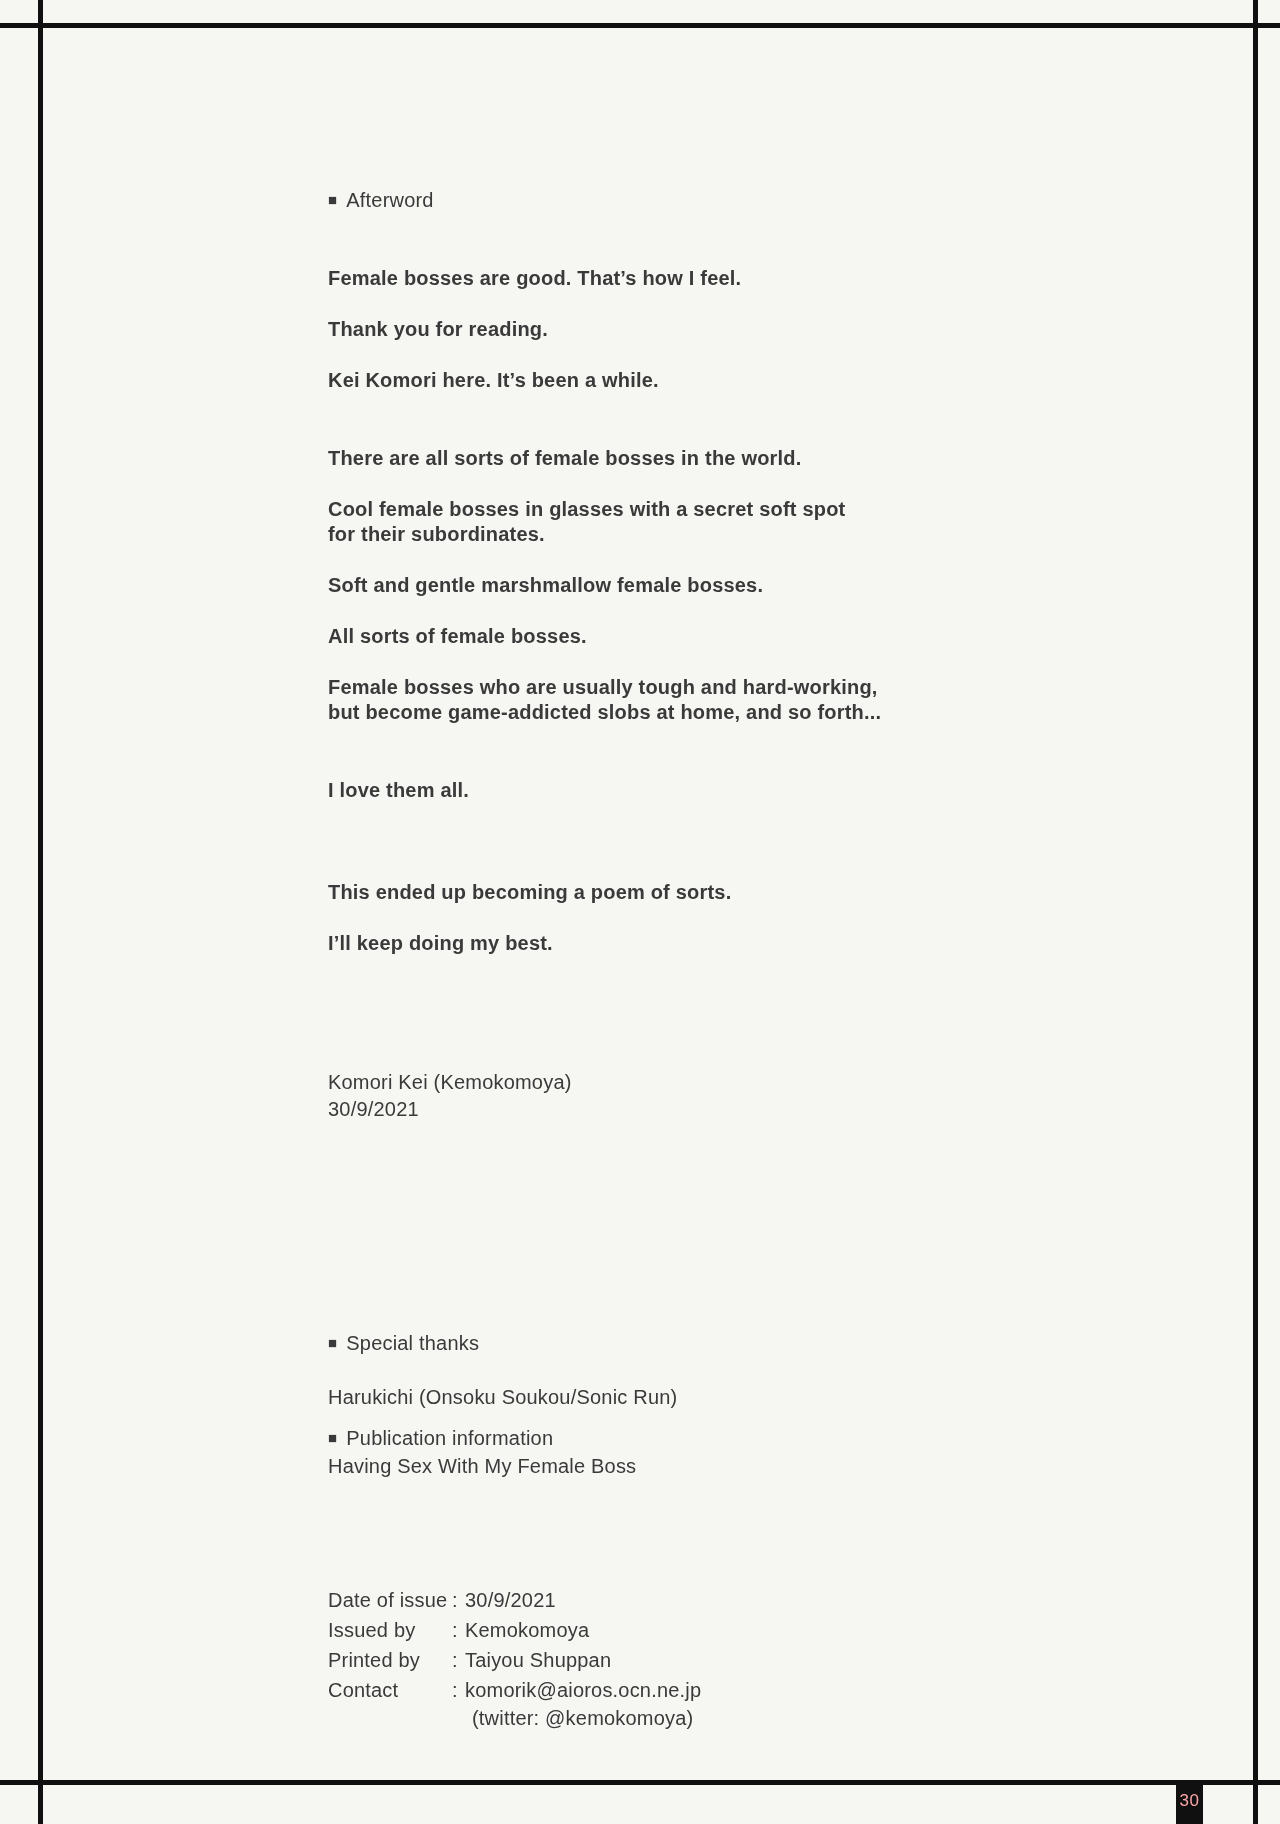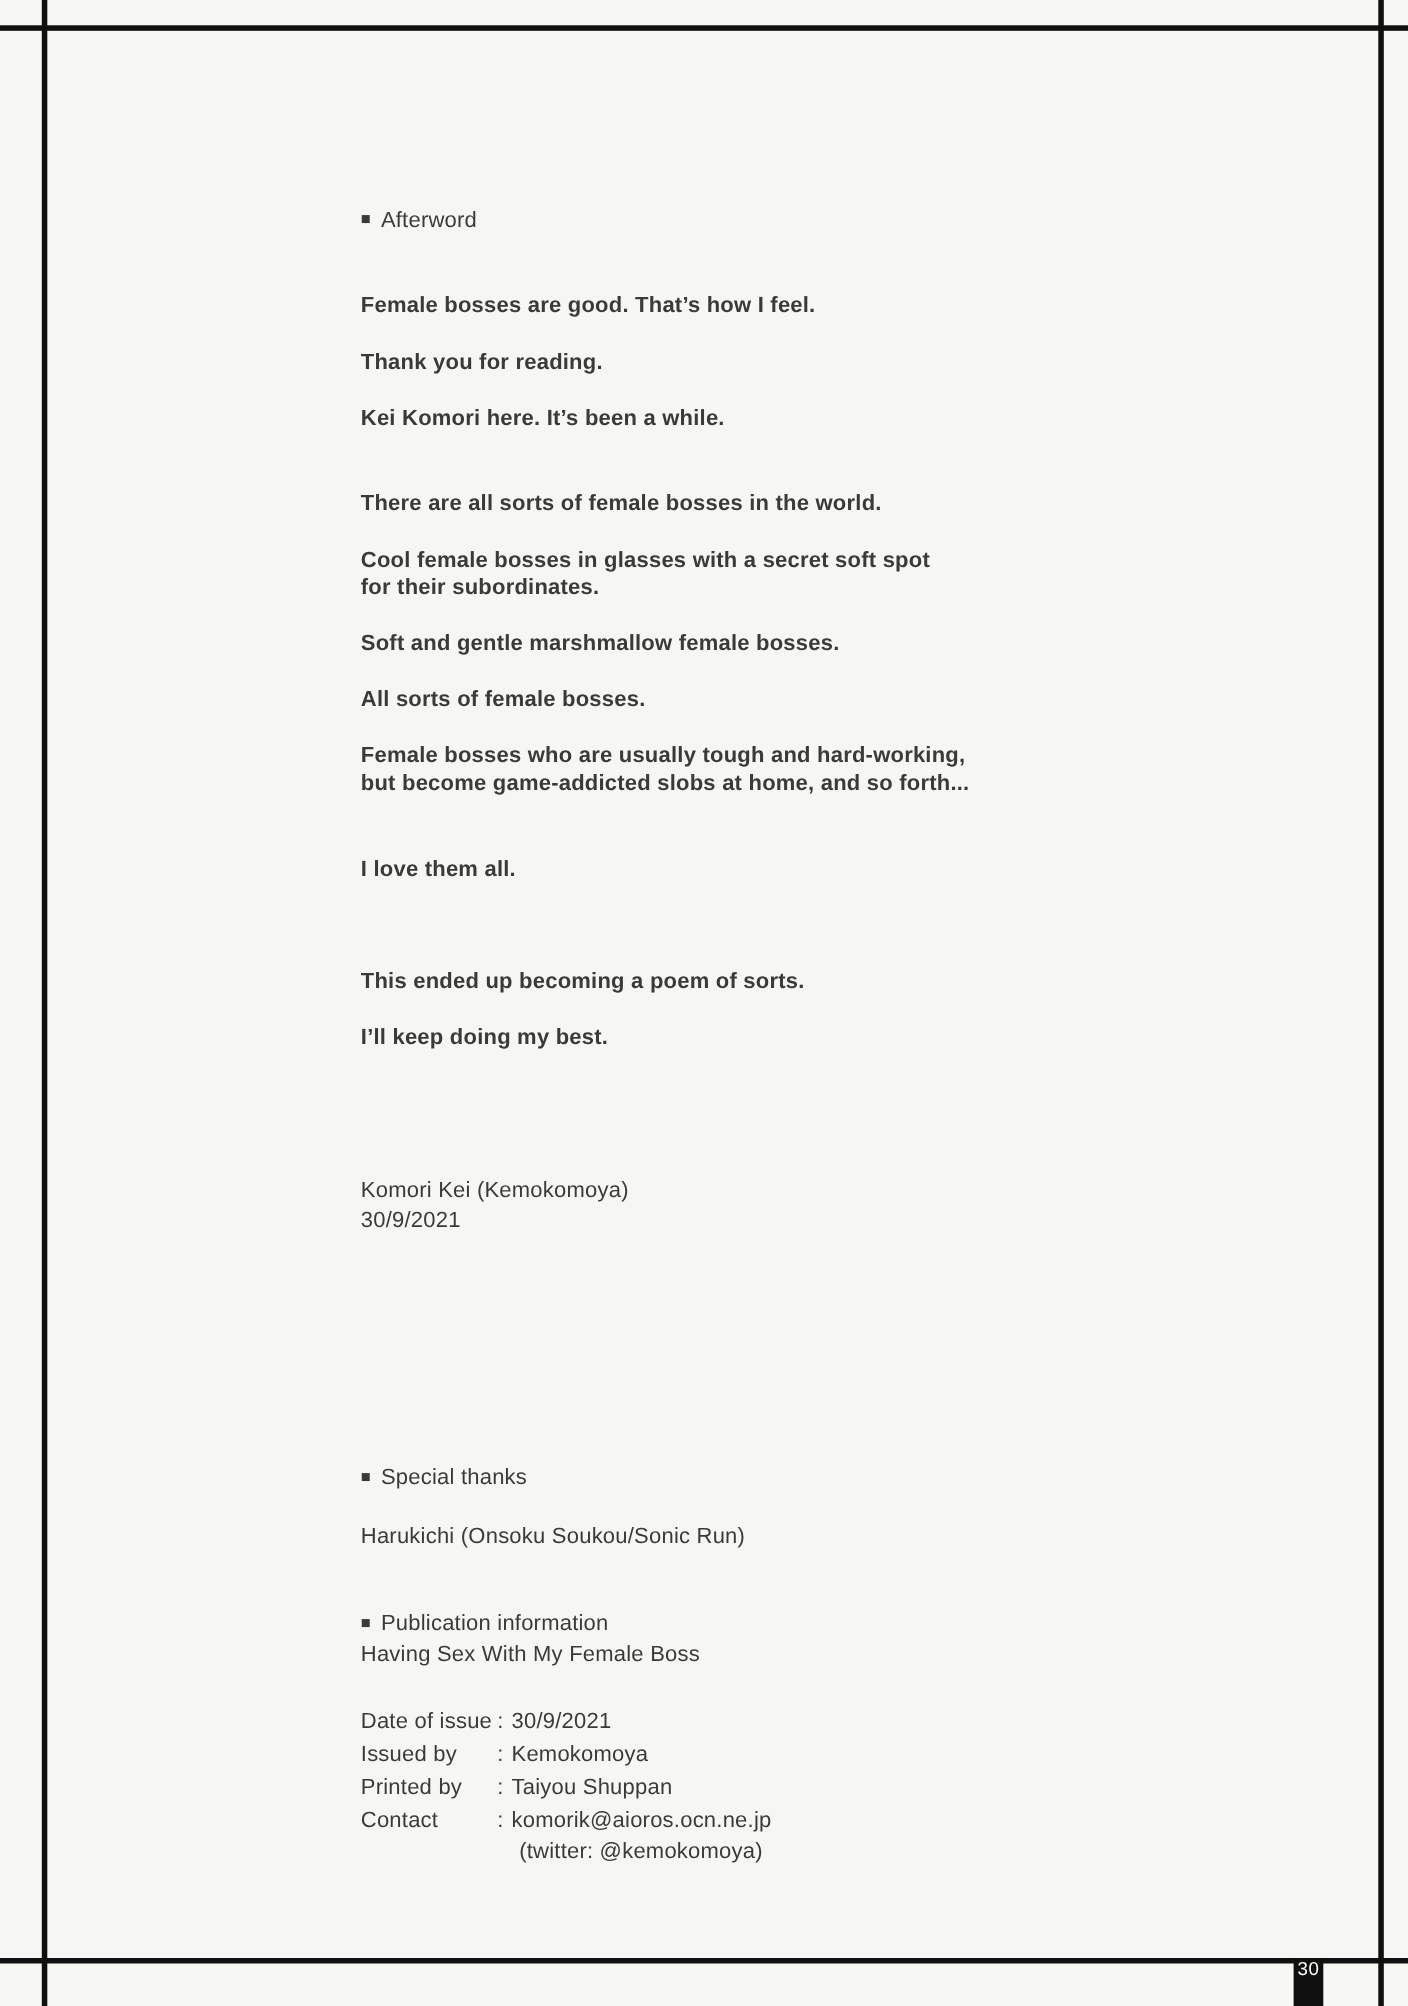--- a/index.html
+++ b/index.html
@@ -16,33 +16,33 @@
   .line-top{left:0;top:23px;width:1280px;height:5px;}
   .line-bottom{left:0;top:1780px;width:1280px;height:5px;}
   .line-left{left:38px;top:0;width:5px;height:1824px;}
   .line-right{left:1253px;top:0;width:5px;height:1824px;}
   
   .page-num-box{
     position:absolute;left:1176px;top:1780px;width:27px;height:44px;
     background:#101010;display:flex;justify-content:center;align-items:flex-start;
   }
   .page-num-box span{
-    color:#ffffff;font-size:17px;line-height:1;padding-top:1px;
+    color:#fca5a5;font-size:17px;line-height:1;padding-top:12px;
     letter-spacing:0.5px;
   }
   
   .content{position:absolute;left:328px;top:0;width:620px;}
   .block{position:absolute;left:0;white-space:nowrap;}
   .heading{font-size:20px;line-height:25px;letter-spacing:0.2px;}
   .bullet{font-size:15px;margin-right:9px;position:relative;top:-2px;}
   .para{font-size:20px;line-height:25px;letter-spacing:0.2px;margin:0 0 26px 0;font-weight:bold;}
   .para div{white-space:nowrap;}
   .sig{font-size:20px;line-height:27px;letter-spacing:0.2px;}
   .pub-head{font-size:20px;line-height:27px;letter-spacing:0.2px;}
-  .pub-rows{font-size:20px;letter-spacing:0.2px;}
+  .pub-rows{font-size:20px;letter-spacing:0.2px;margin-top:35px;}
   .pubrow{display:flex;line-height:30px;}
   .publabel{width:124px;flex:0 0 auto;}
   .pubsep{width:13px;flex:0 0 auto;}
   .pubvalue{white-space:nowrap;}
   .pubvalue .v2{line-height:27px;margin-left:7px;}
 </style>
 </head>
 <body>
 
 <div class="page">
@@ -114,21 +114,21 @@
       <div>30/9/2021</div>
     </div>
 
     <div class="block heading" style="top:1331px;">
       <span class="bullet">■</span><span>Special thanks</span>
     </div>
     <div class="block heading" style="top:1385px;">
       <span>Harukichi (Onsoku Soukou/Sonic Run)</span>
     </div>
 
-    <div class="block pub-head" style="top:1463px;">
+    <div class="block pub-head" style="top:1425px;">
       <div>
         <span class="bullet">■</span><span>Publication information</span>
       </div>
       <div>Having Sex With My Female Boss</div>
     </div>
 
     <div class="block pub-rows" style="top:1550px;">
       <div class="pubrow">
         <span class="publabel">Date of issue</span>
         <span class="pubsep">:</span>

